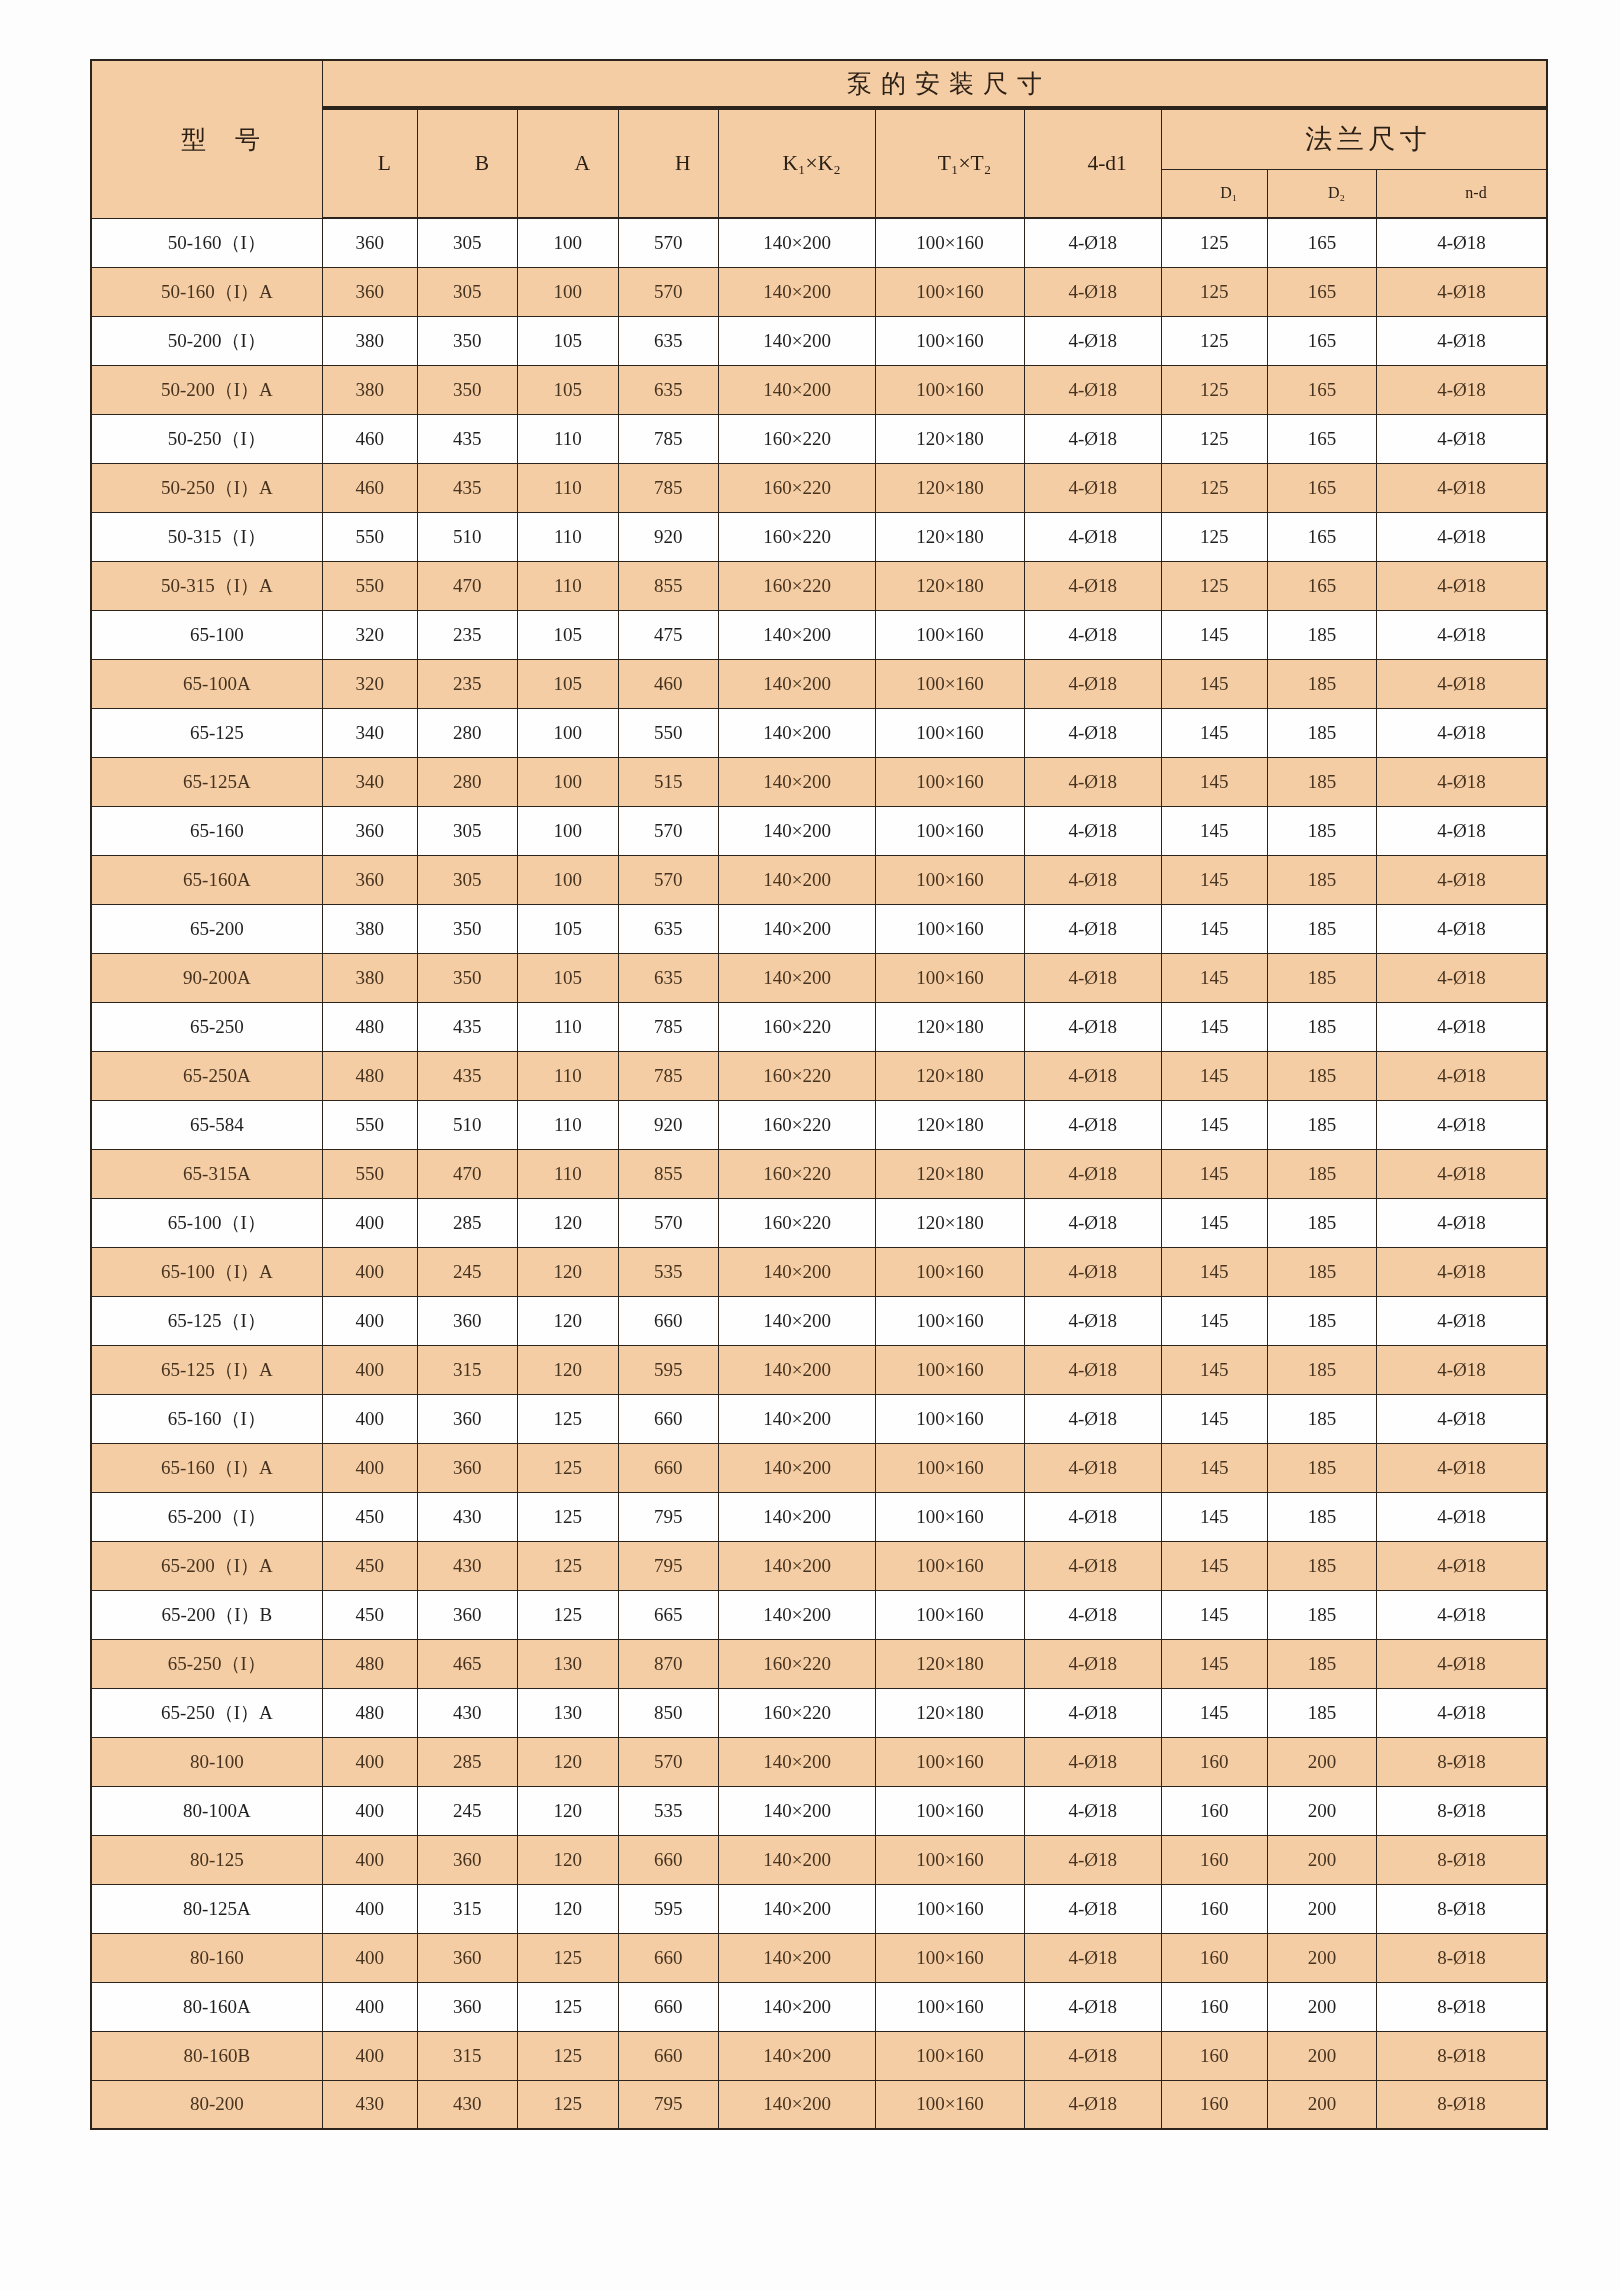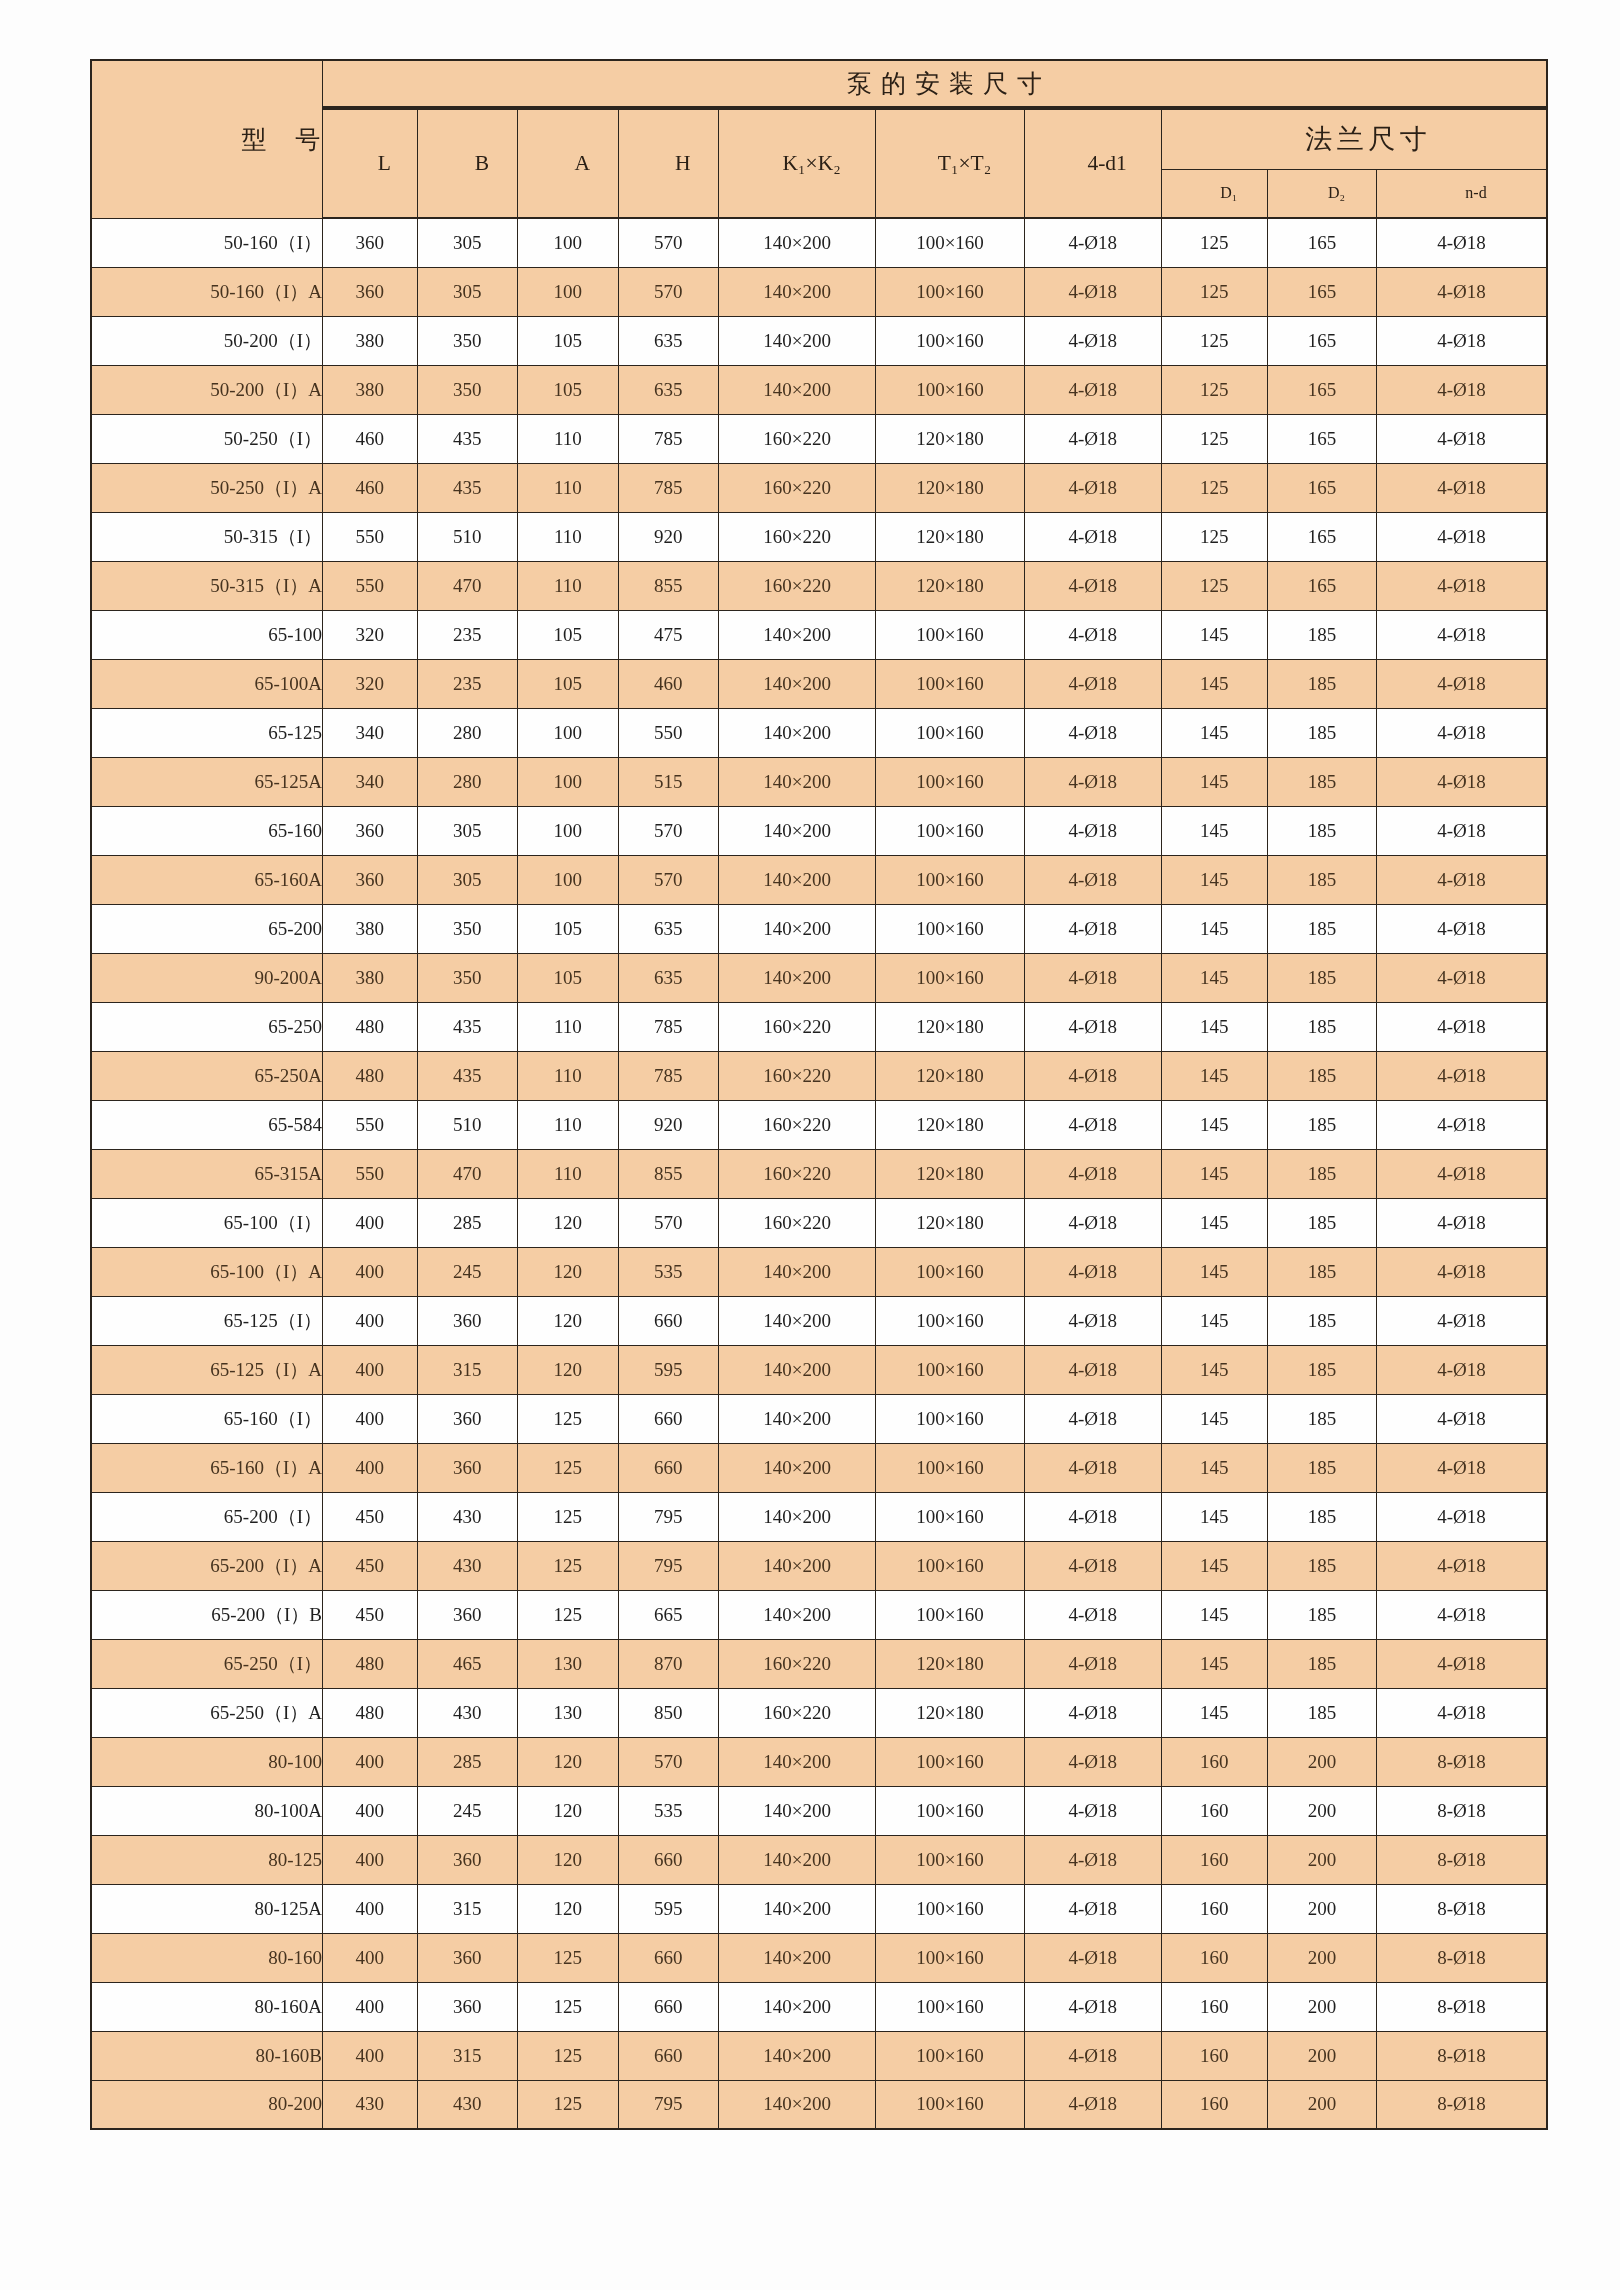--- a/index.html
+++ b/index.html
@@ -28,31 +28,31 @@
     padding:0;
     font-weight:normal;
     overflow:hidden;
     white-space:nowrap;
   }
   thead th{background:#f5cda4;color:#2b2016;padding-left:29px;}
   tr.h1{height:48px;}
   tr.h2{height:61px;}
   tr.h3{height:49px;}
   tbody tr{height:49px;}
-  th.model-th{font-size:25px;letter-spacing:1.8px;text-align:right;}
+  th.model-th{font-size:25px;letter-spacing:1.8px;}
   th.install-th{
     font-size:25px;letter-spacing:9px;
     border-bottom:4.5px solid #2b241d;
   }
   th.flange-th{font-size:27px;letter-spacing:4.5px;}
   th.colletter{font-size:21.5px;}
   tr.h3 th{border-bottom:2.7px solid #2b241d;font-size:16px;}
   th.span2{border-bottom:2.7px solid #2b241d;}
   tbody td{font-size:19px;background:#fefefe;}
-  tbody td.model{text-align:right;padding-left:19.7px;}
+  tbody td.model{text-align:center;padding-left:19.7px;}
   tbody tr.shaded td{background:#f5cda4;color:#46331f;}
 </style>
 </head>
 <body>
 
 <div class="page">
   <table class="spec">
     <colgroup>
       <col style="width:15.9%">
       <col style="width:6.5%">

